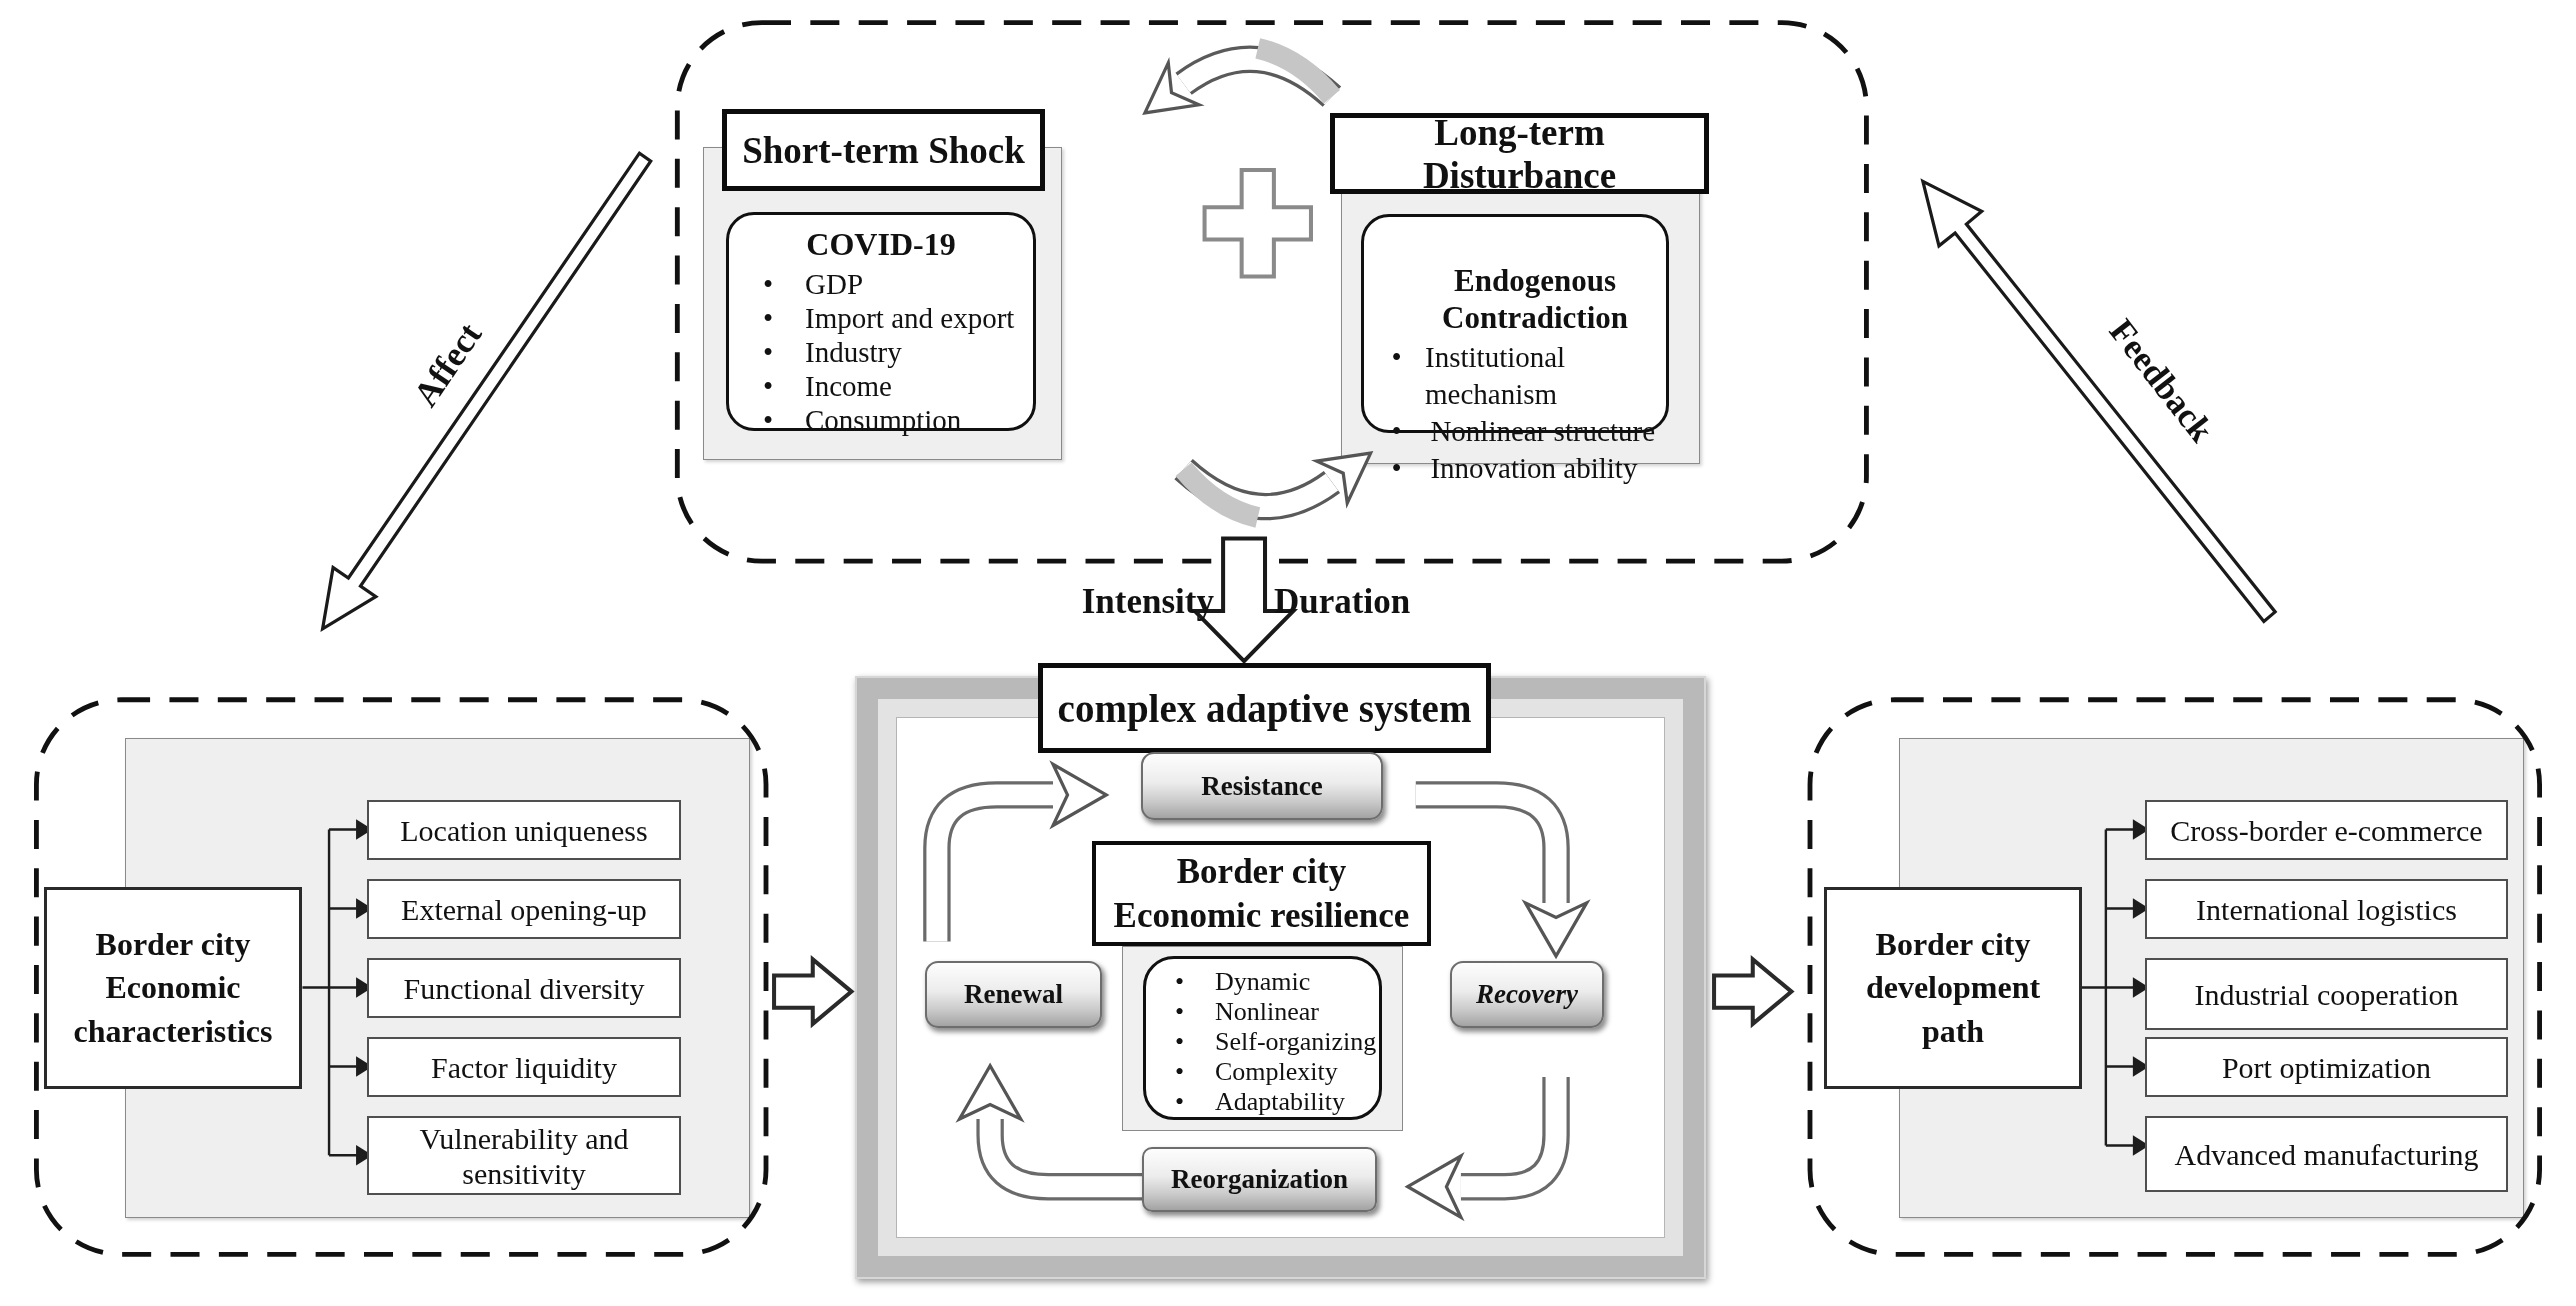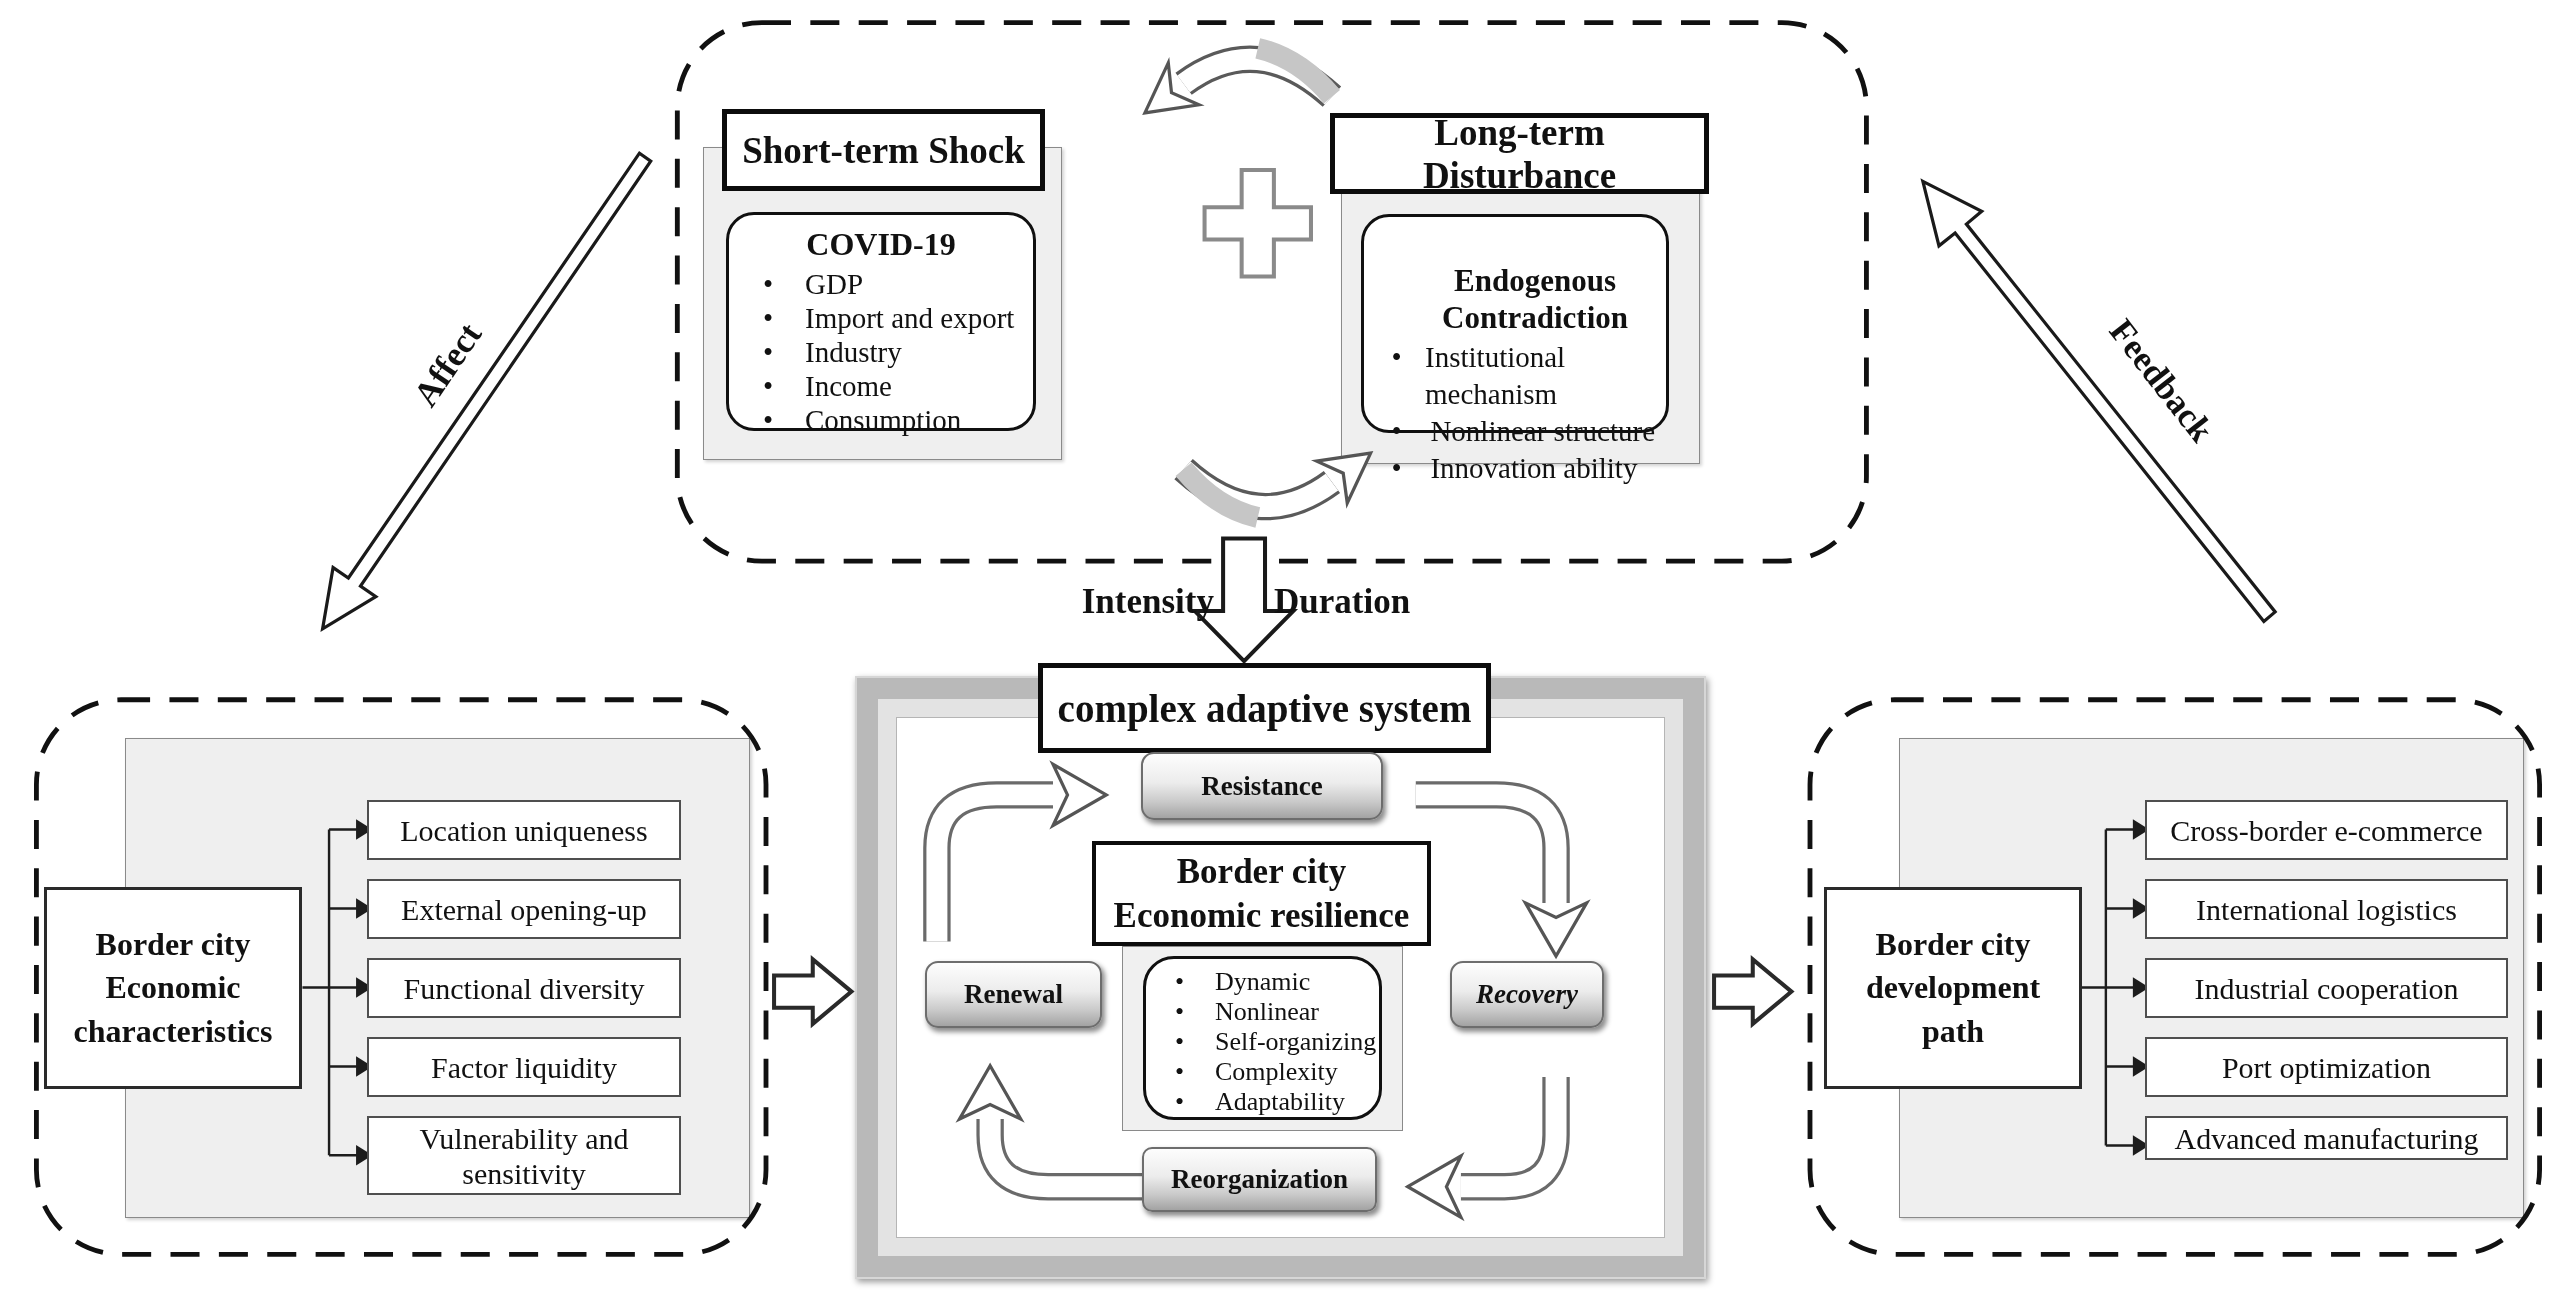--- a/index.html
+++ b/index.html
@@ -245,24 +245,24 @@
     <div>Border city</div>
     <div>development</div>
     <div>path</div>
   </div>
   <div class="abs item-box" style="left:2145px;top:800px;width:363px;height:60px;">
       <span>Cross-border e-commerce</span>
     </div>
   <div class="abs item-box" style="left:2145px;top:879px;width:363px;height:60px;">
       <span>International logistics</span>
     </div>
-  <div class="abs item-box" style="left:2145px;top:958px;width:363px;height:60px;">
+  <div class="abs item-box" style="left:2145px;top:958px;width:363px;height:72px;">
       <span>Industrial cooperation</span>
     </div>
   <div class="abs item-box" style="left:2145px;top:1037px;width:363px;height:60px;">
       <span>Port optimization</span>
     </div>
-  <div class="abs item-box" style="left:2145px;top:1116px;width:363px;height:44px;">
+  <div class="abs item-box" style="left:2145px;top:1116px;width:363px;height:76px;">
       <span>Advanced manufacturing</span>
     </div>
 
 </div>
 
 
 </body></html>

